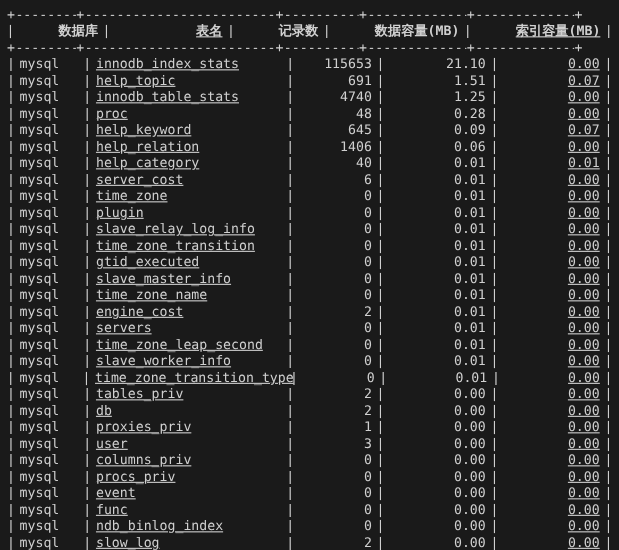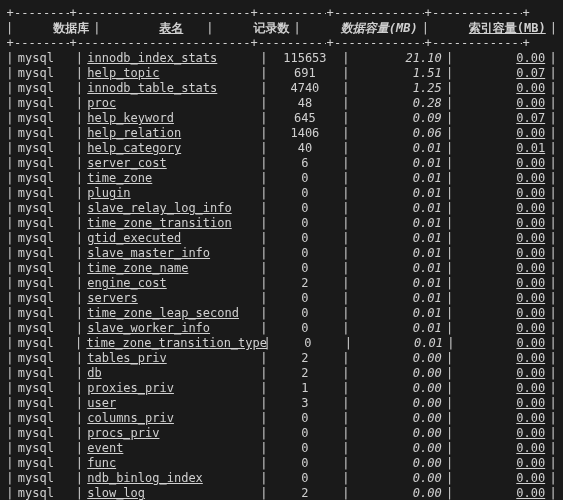--- a/index.html
+++ b/index.html
@@ -33,21 +33,21 @@
     color: #d0d0d0;
   }
   .dash {
     flex: 0 0 auto;
     overflow: hidden;
     color: #d0d0d0;
     letter-spacing: 0;
   }
   .c1 { width: 55px; padding: 0 4px; }
   .c2 { width: 173px; padding: 0 4px; text-decoration: underline; }
-  .c3 { width: 68px; padding: 0 4px; text-align: center; }
-  .c4 { width: 90px; padding: 0 4px; text-align: right; font-style: italic; }
+  .c3 { width: 68px; padding: 0 4px; text-align: right; }
+  .c4 { width: 90px; padding: 0 4px; text-align: right; }
   .c5 { width: 90px; padding: 0 4px; text-align: right; text-decoration: underline; }
-  .hc { text-align: center; font-weight: bold; margin-left: 36px; }
+  .hc { text-align: right; font-weight: bold; margin-left: 36px; }
 </style>
 </head>
 <body>
 
 <div class="tbl" id="tbl"><div class="sep"><span class="vb">+</span><span class="dash" style="width: 55px;">--------------------------------------------------------------------------------</span><span class="vb">+</span><span class="dash" style="width: 173px;">--------------------------------------------------------------------------------</span><span class="vb">+</span><span class="dash" style="width: 68px;">--------------------------------------------------------------------------------</span><span class="vb">+</span><span class="dash" style="width: 90px;">--------------------------------------------------------------------------------</span><span class="vb">+</span><span class="dash" style="width: 90px;">--------------------------------------------------------------------------------</span><span class="vb">+</span></div><div class="row"><span class="vb">|</span><span class="c1 hc">数据库</span><span class="vb">|</span><span class="c2 hc">表名</span><span class="vb">|</span><span class="c3 hc">记录数</span><span class="vb">|</span><span class="c4 hc">数据容量(MB)</span><span class="vb">|</span><span class="c5 hc">索引容量(MB)</span><span class="vb">|</span></div><div class="sep"><span class="vb">+</span><span class="dash" style="width: 55px;">--------------------------------------------------------------------------------</span><span class="vb">+</span><span class="dash" style="width: 173px;">--------------------------------------------------------------------------------</span><span class="vb">+</span><span class="dash" style="width: 68px;">--------------------------------------------------------------------------------</span><span class="vb">+</span><span class="dash" style="width: 90px;">--------------------------------------------------------------------------------</span><span class="vb">+</span><span class="dash" style="width: 90px;">--------------------------------------------------------------------------------</span><span class="vb">+</span></div><div class="row"><span class="vb">|</span><span class="c1">mysql</span><span class="vb">|</span><span class="c2">innodb_index_stats</span><span class="vb">|</span><span class="c3">115653</span><span class="vb">|</span><span class="c4">21.10</span><span class="vb">|</span><span class="c5">0.00</span><span class="vb">|</span></div><div class="row"><span class="vb">|</span><span class="c1">mysql</span><span class="vb">|</span><span class="c2">help_topic</span><span class="vb">|</span><span class="c3">691</span><span class="vb">|</span><span class="c4">1.51</span><span class="vb">|</span><span class="c5">0.07</span><span class="vb">|</span></div><div class="row"><span class="vb">|</span><span class="c1">mysql</span><span class="vb">|</span><span class="c2">innodb_table_stats</span><span class="vb">|</span><span class="c3">4740</span><span class="vb">|</span><span class="c4">1.25</span><span class="vb">|</span><span class="c5">0.00</span><span class="vb">|</span></div><div class="row"><span class="vb">|</span><span class="c1">mysql</span><span class="vb">|</span><span class="c2">proc</span><span class="vb">|</span><span class="c3">48</span><span class="vb">|</span><span class="c4">0.28</span><span class="vb">|</span><span class="c5">0.00</span><span class="vb">|</span></div><div class="row"><span class="vb">|</span><span class="c1">mysql</span><span class="vb">|</span><span class="c2">help_keyword</span><span class="vb">|</span><span class="c3">645</span><span class="vb">|</span><span class="c4">0.09</span><span class="vb">|</span><span class="c5">0.07</span><span class="vb">|</span></div><div class="row"><span class="vb">|</span><span class="c1">mysql</span><span class="vb">|</span><span class="c2">help_relation</span><span class="vb">|</span><span class="c3">1406</span><span class="vb">|</span><span class="c4">0.06</span><span class="vb">|</span><span class="c5">0.00</span><span class="vb">|</span></div><div class="row"><span class="vb">|</span><span class="c1">mysql</span><span class="vb">|</span><span class="c2">help_category</span><span class="vb">|</span><span class="c3">40</span><span class="vb">|</span><span class="c4">0.01</span><span class="vb">|</span><span class="c5">0.01</span><span class="vb">|</span></div><div class="row"><span class="vb">|</span><span class="c1">mysql</span><span class="vb">|</span><span class="c2">server_cost</span><span class="vb">|</span><span class="c3">6</span><span class="vb">|</span><span class="c4">0.01</span><span class="vb">|</span><span class="c5">0.00</span><span class="vb">|</span></div><div class="row"><span class="vb">|</span><span class="c1">mysql</span><span class="vb">|</span><span class="c2">time_zone</span><span class="vb">|</span><span class="c3">0</span><span class="vb">|</span><span class="c4">0.01</span><span class="vb">|</span><span class="c5">0.00</span><span class="vb">|</span></div><div class="row"><span class="vb">|</span><span class="c1">mysql</span><span class="vb">|</span><span class="c2">plugin</span><span class="vb">|</span><span class="c3">0</span><span class="vb">|</span><span class="c4">0.01</span><span class="vb">|</span><span class="c5">0.00</span><span class="vb">|</span></div><div class="row"><span class="vb">|</span><span class="c1">mysql</span><span class="vb">|</span><span class="c2">slave_relay_log_info</span><span class="vb">|</span><span class="c3">0</span><span class="vb">|</span><span class="c4">0.01</span><span class="vb">|</span><span class="c5">0.00</span><span class="vb">|</span></div><div class="row"><span class="vb">|</span><span class="c1">mysql</span><span class="vb">|</span><span class="c2">time_zone_transition</span><span class="vb">|</span><span class="c3">0</span><span class="vb">|</span><span class="c4">0.01</span><span class="vb">|</span><span class="c5">0.00</span><span class="vb">|</span></div><div class="row"><span class="vb">|</span><span class="c1">mysql</span><span class="vb">|</span><span class="c2">gtid_executed</span><span class="vb">|</span><span class="c3">0</span><span class="vb">|</span><span class="c4">0.01</span><span class="vb">|</span><span class="c5">0.00</span><span class="vb">|</span></div><div class="row"><span class="vb">|</span><span class="c1">mysql</span><span class="vb">|</span><span class="c2">slave_master_info</span><span class="vb">|</span><span class="c3">0</span><span class="vb">|</span><span class="c4">0.01</span><span class="vb">|</span><span class="c5">0.00</span><span class="vb">|</span></div><div class="row"><span class="vb">|</span><span class="c1">mysql</span><span class="vb">|</span><span class="c2">time_zone_name</span><span class="vb">|</span><span class="c3">0</span><span class="vb">|</span><span class="c4">0.01</span><span class="vb">|</span><span class="c5">0.00</span><span class="vb">|</span></div><div class="row"><span class="vb">|</span><span class="c1">mysql</span><span class="vb">|</span><span class="c2">engine_cost</span><span class="vb">|</span><span class="c3">2</span><span class="vb">|</span><span class="c4">0.01</span><span class="vb">|</span><span class="c5">0.00</span><span class="vb">|</span></div><div class="row"><span class="vb">|</span><span class="c1">mysql</span><span class="vb">|</span><span class="c2">servers</span><span class="vb">|</span><span class="c3">0</span><span class="vb">|</span><span class="c4">0.01</span><span class="vb">|</span><span class="c5">0.00</span><span class="vb">|</span></div><div class="row"><span class="vb">|</span><span class="c1">mysql</span><span class="vb">|</span><span class="c2">time_zone_leap_second</span><span class="vb">|</span><span class="c3">0</span><span class="vb">|</span><span class="c4">0.01</span><span class="vb">|</span><span class="c5">0.00</span><span class="vb">|</span></div><div class="row"><span class="vb">|</span><span class="c1">mysql</span><span class="vb">|</span><span class="c2">slave_worker_info</span><span class="vb">|</span><span class="c3">0</span><span class="vb">|</span><span class="c4">0.01</span><span class="vb">|</span><span class="c5">0.00</span><span class="vb">|</span></div><div class="row"><span class="vb">|</span><span class="c1">mysql</span><span class="vb">|</span><span class="c2">time_zone_transition_type</span><span class="vb">|</span><span class="c3">0</span><span class="vb">|</span><span class="c4">0.01</span><span class="vb">|</span><span class="c5">0.00</span><span class="vb">|</span></div><div class="row"><span class="vb">|</span><span class="c1">mysql</span><span class="vb">|</span><span class="c2">tables_priv</span><span class="vb">|</span><span class="c3">2</span><span class="vb">|</span><span class="c4">0.00</span><span class="vb">|</span><span class="c5">0.00</span><span class="vb">|</span></div><div class="row"><span class="vb">|</span><span class="c1">mysql</span><span class="vb">|</span><span class="c2">db</span><span class="vb">|</span><span class="c3">2</span><span class="vb">|</span><span class="c4">0.00</span><span class="vb">|</span><span class="c5">0.00</span><span class="vb">|</span></div><div class="row"><span class="vb">|</span><span class="c1">mysql</span><span class="vb">|</span><span class="c2">proxies_priv</span><span class="vb">|</span><span class="c3">1</span><span class="vb">|</span><span class="c4">0.00</span><span class="vb">|</span><span class="c5">0.00</span><span class="vb">|</span></div><div class="row"><span class="vb">|</span><span class="c1">mysql</span><span class="vb">|</span><span class="c2">user</span><span class="vb">|</span><span class="c3">3</span><span class="vb">|</span><span class="c4">0.00</span><span class="vb">|</span><span class="c5">0.00</span><span class="vb">|</span></div><div class="row"><span class="vb">|</span><span class="c1">mysql</span><span class="vb">|</span><span class="c2">columns_priv</span><span class="vb">|</span><span class="c3">0</span><span class="vb">|</span><span class="c4">0.00</span><span class="vb">|</span><span class="c5">0.00</span><span class="vb">|</span></div><div class="row"><span class="vb">|</span><span class="c1">mysql</span><span class="vb">|</span><span class="c2">procs_priv</span><span class="vb">|</span><span class="c3">0</span><span class="vb">|</span><span class="c4">0.00</span><span class="vb">|</span><span class="c5">0.00</span><span class="vb">|</span></div><div class="row"><span class="vb">|</span><span class="c1">mysql</span><span class="vb">|</span><span class="c2">event</span><span class="vb">|</span><span class="c3">0</span><span class="vb">|</span><span class="c4">0.00</span><span class="vb">|</span><span class="c5">0.00</span><span class="vb">|</span></div><div class="row"><span class="vb">|</span><span class="c1">mysql</span><span class="vb">|</span><span class="c2">func</span><span class="vb">|</span><span class="c3">0</span><span class="vb">|</span><span class="c4">0.00</span><span class="vb">|</span><span class="c5">0.00</span><span class="vb">|</span></div><div class="row"><span class="vb">|</span><span class="c1">mysql</span><span class="vb">|</span><span class="c2">ndb_binlog_index</span><span class="vb">|</span><span class="c3">0</span><span class="vb">|</span><span class="c4">0.00</span><span class="vb">|</span><span class="c5">0.00</span><span class="vb">|</span></div><div class="row"><span class="vb">|</span><span class="c1">mysql</span><span class="vb">|</span><span class="c2">slow_log</span><span class="vb">|</span><span class="c3">2</span><span class="vb">|</span><span class="c4">0.00</span><span class="vb">|</span><span class="c5">0.00</span><span class="vb">|</span></div></div>
 
 </body></html>

